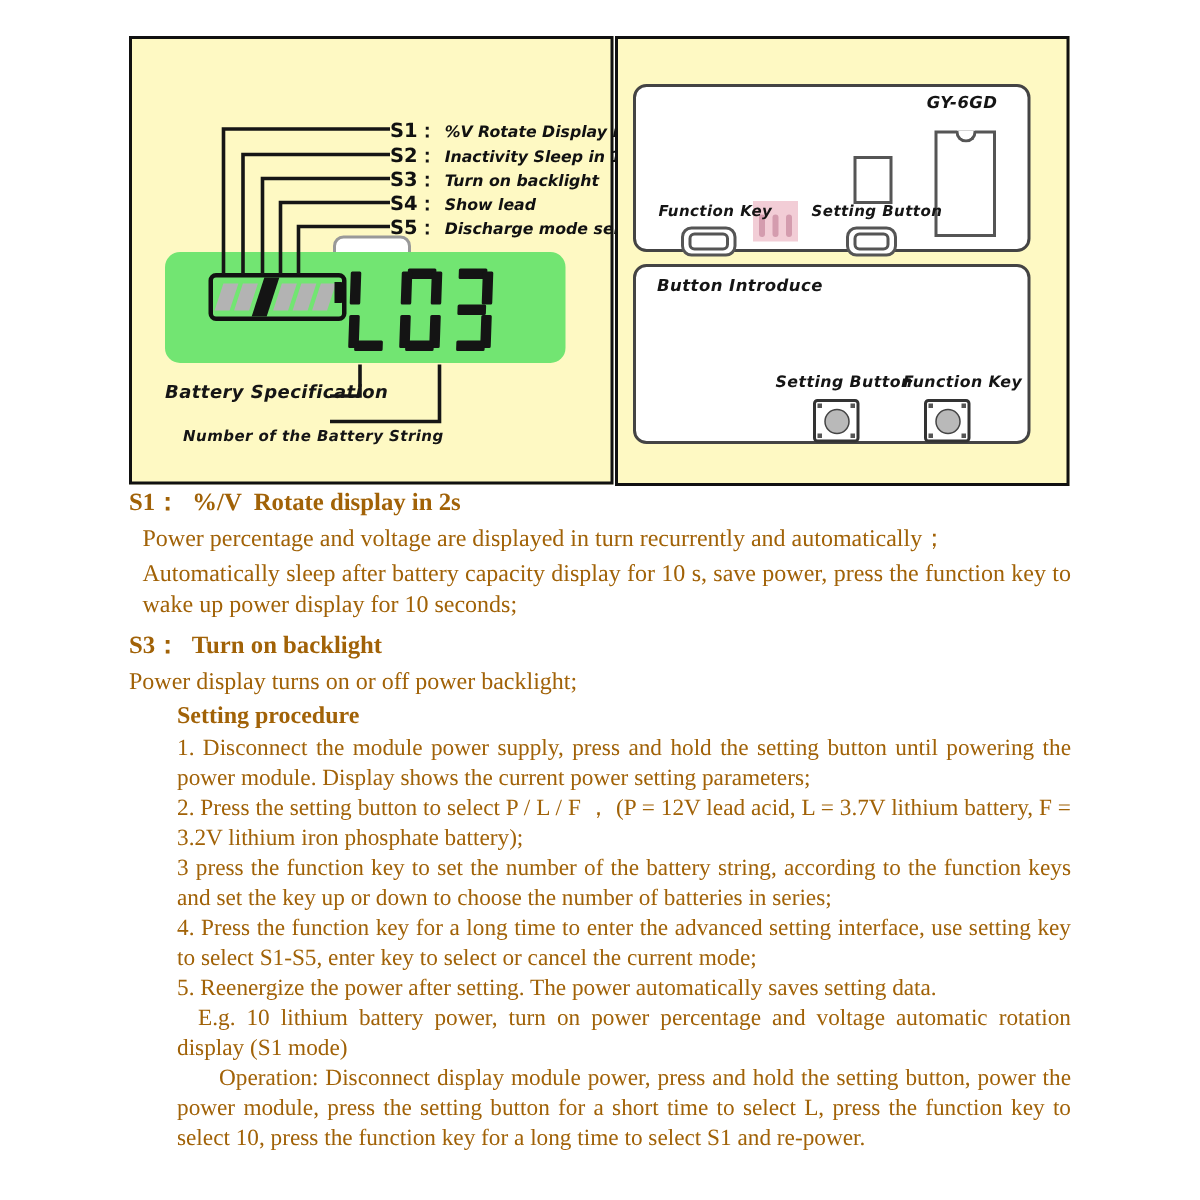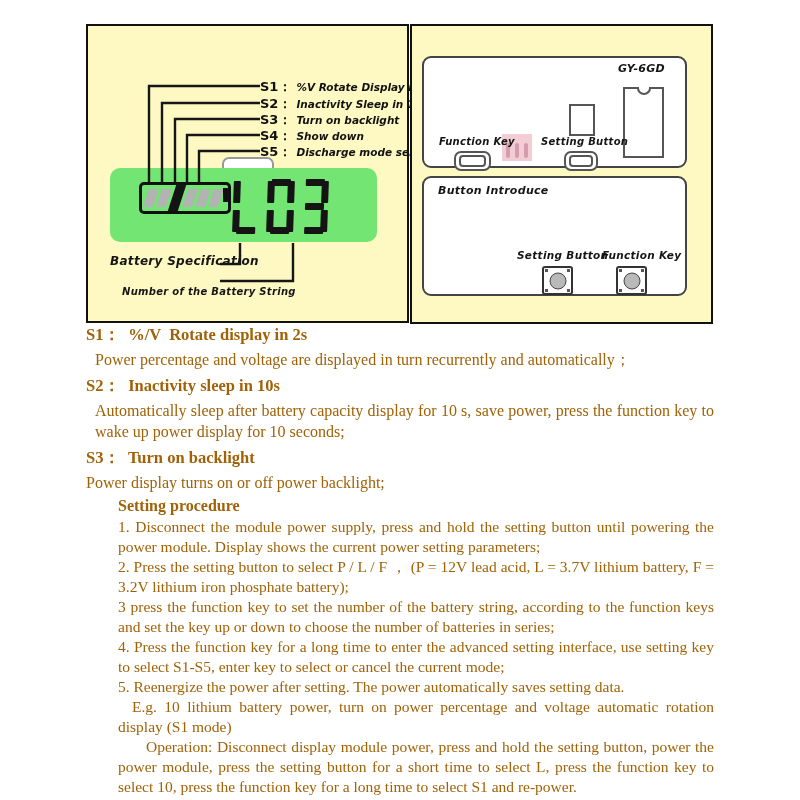--- a/index.html
+++ b/index.html
@@ -133,21 +133,21 @@
     <div class="callout-row" style="top:69px">
       <span class="s-lab">S2：</span>
       <span class="s-desc">Inactivity Sleep in 10s</span>
     </div>
     <div class="callout-row" style="top:85px">
       <span class="s-lab">S3：</span>
       <span class="s-desc">Turn on backlight</span>
     </div>
     <div class="callout-row" style="top:101px">
       <span class="s-lab">S4：</span>
-      <span class="s-desc">Show down</span>
+      <span class="s-desc">Show lead</span>
     </div>
     <div class="callout-row" style="top:117px">
       <span class="s-lab">S5：</span>
       <span class="s-desc">Discharge mode selection</span>
     </div>
 
     <div class="ann-spec tech">Battery Specification</div>
     <div class="ann-string tech">Number of the Battery String</div>
 
     <svg class="lines-svg" width="319" height="295">
@@ -206,21 +206,20 @@
         <span class="pin br"></span>
         <span class="circ"></span>
       </div>
     </div>
   </div>
 
   <div class="doc">
     <div class="s-head first">S1：  %/V  Rotate display in 2s</div>
     <p class="s-body">Power percentage and voltage are displayed in turn recurrently and automatically；</p>
 
-    <div class="s-head">S2：  Inactivity sleep in 10s</div>
     <p class="s-body">Automatically sleep after battery capacity display for 10 s, save power, press the function key to wake up power display for 10 seconds;</p>
 
     <div class="s-head">S3：  Turn on backlight</div>
     <p class="s-body no-indent">Power display turns on or off power backlight;</p>
 
     <div class="proc-title">Setting procedure</div>
     <div class="proc">
       <p>1. Disconnect the module power supply, press and hold the setting button until powering the power module. Display shows the current power setting parameters;</p>
       <p>2. Press the setting button to select P / L / F ，  (P = 12V lead acid, L = 3.7V lithium battery, F = 3.2V lithium iron phosphate battery);</p>
       <p>3 press the function key to set the number of the battery string, according to the function keys and set the key up or down to choose the number of batteries in series;</p>

